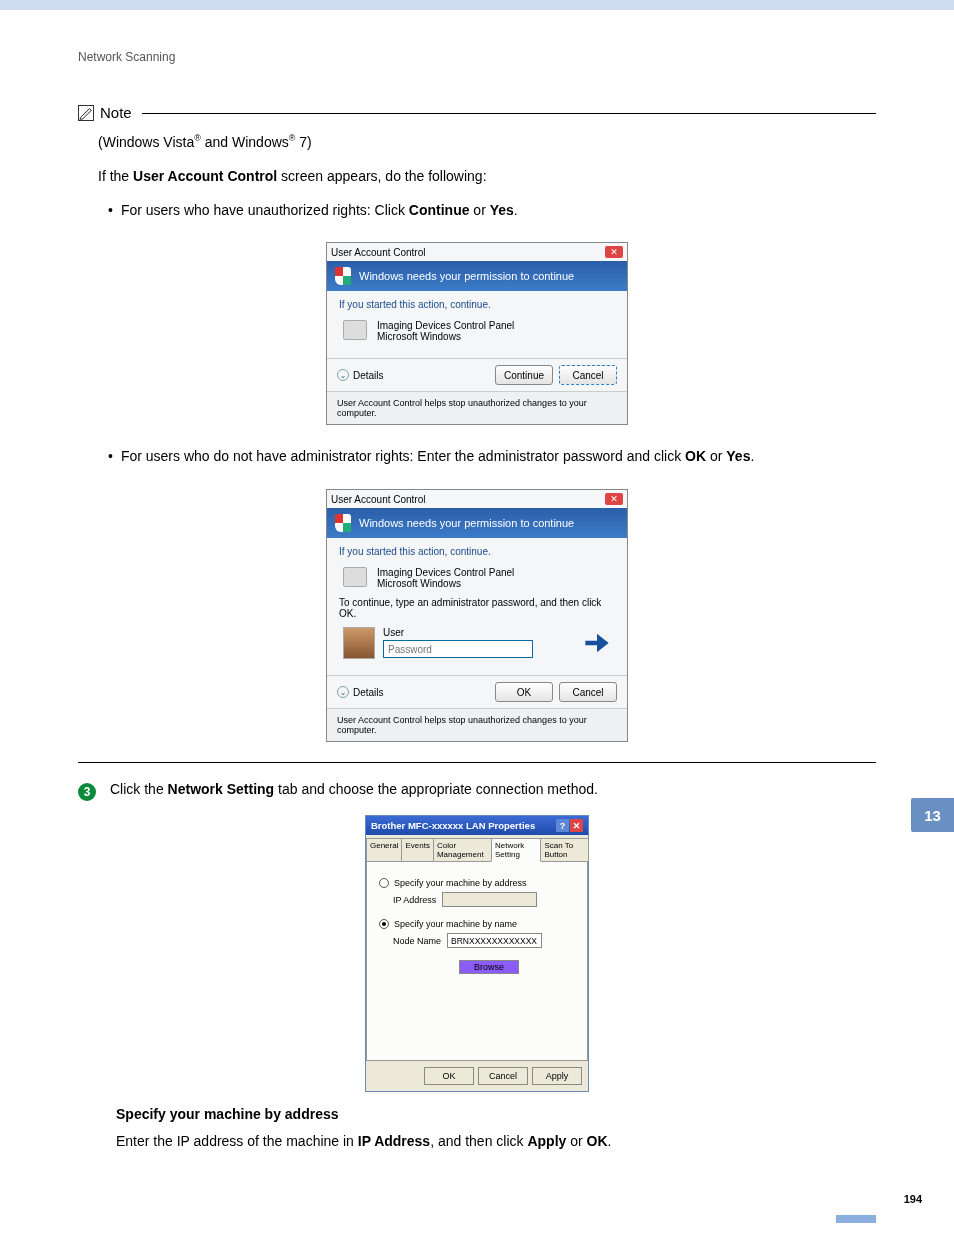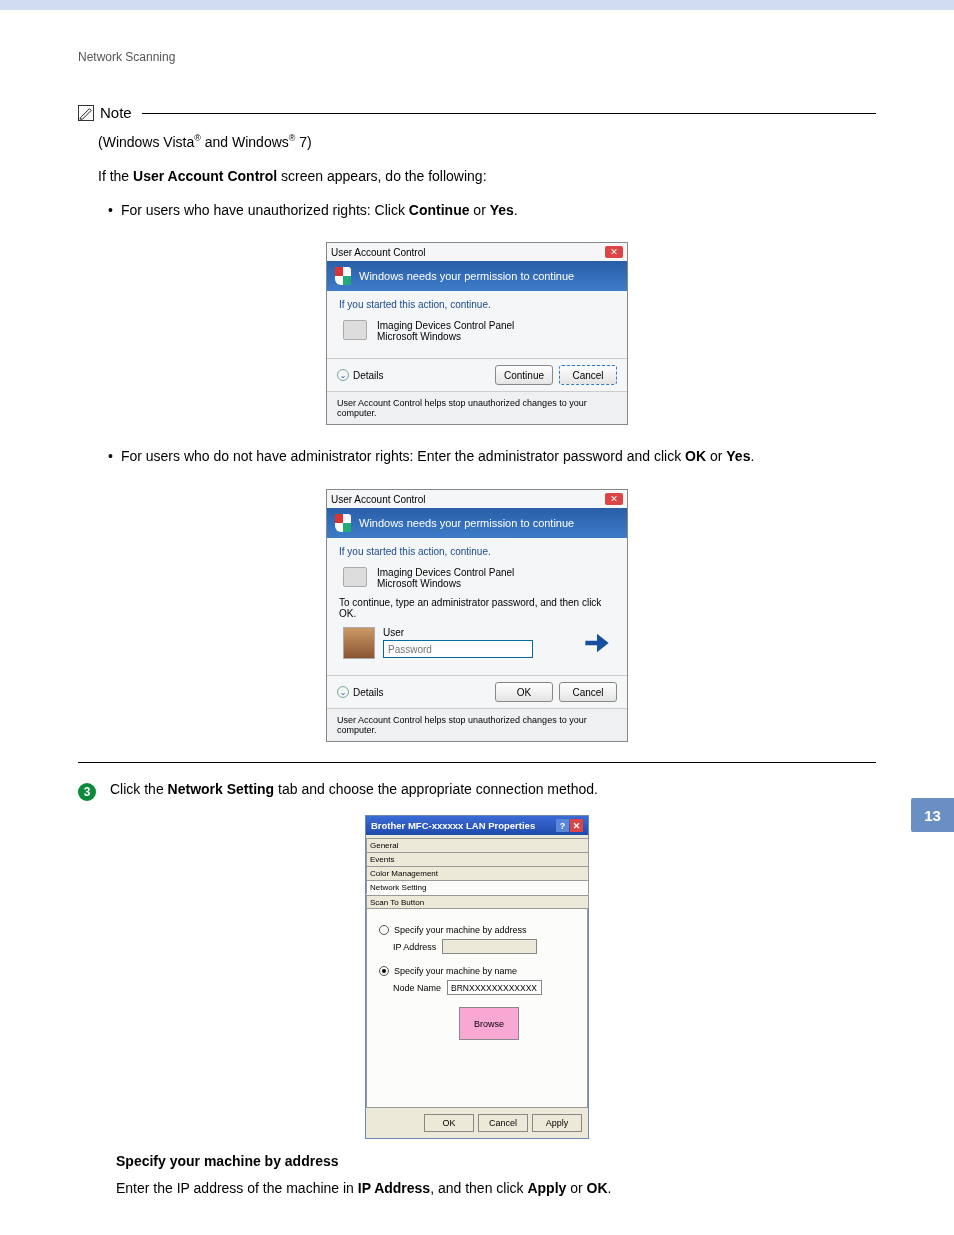--- a/index.html
+++ b/index.html
@@ -246,21 +246,20 @@
     align-items:center;
     justify-content:center;
     color:#fff;
     font-size: 9px;
   }
   .tabs {
     display:flex;
     font-size: 8px;
     background: #ece9d8;
     padding-top: 3px;
-    flex-direction: column;
   }
   .tab {
     padding: 2px 3px;
     border: 1px solid #999;
     border-bottom: none;
     background: #ece9d8;
     margin-right: -1px;
   }
   .tab.active {
     background: #fcfcfa;
@@ -306,24 +305,24 @@
   .text-input {
     border: 1px solid #888;
     background: #fff;
     height: 15px;
     width: 95px;
     font-size: 8.5px;
     padding: 0 3px;
   }
   .text-input.disabled { background:#ece9d8; }
   .browse-btn {
-    width: 60px; height: 33px;
+    width: 60px; height: 14px;
     margin: 8px auto 0 80px;
     border: 1px solid #888;
-    background: #f9a8d4;
+    background: #8b5cf6;
     font-size: 9px;
     display:flex;
     align-items:center;
     justify-content:center;
   }
   .prop-footer {
     display:flex;
     justify-content:flex-end;
     gap:4px;
     padding: 6px;

